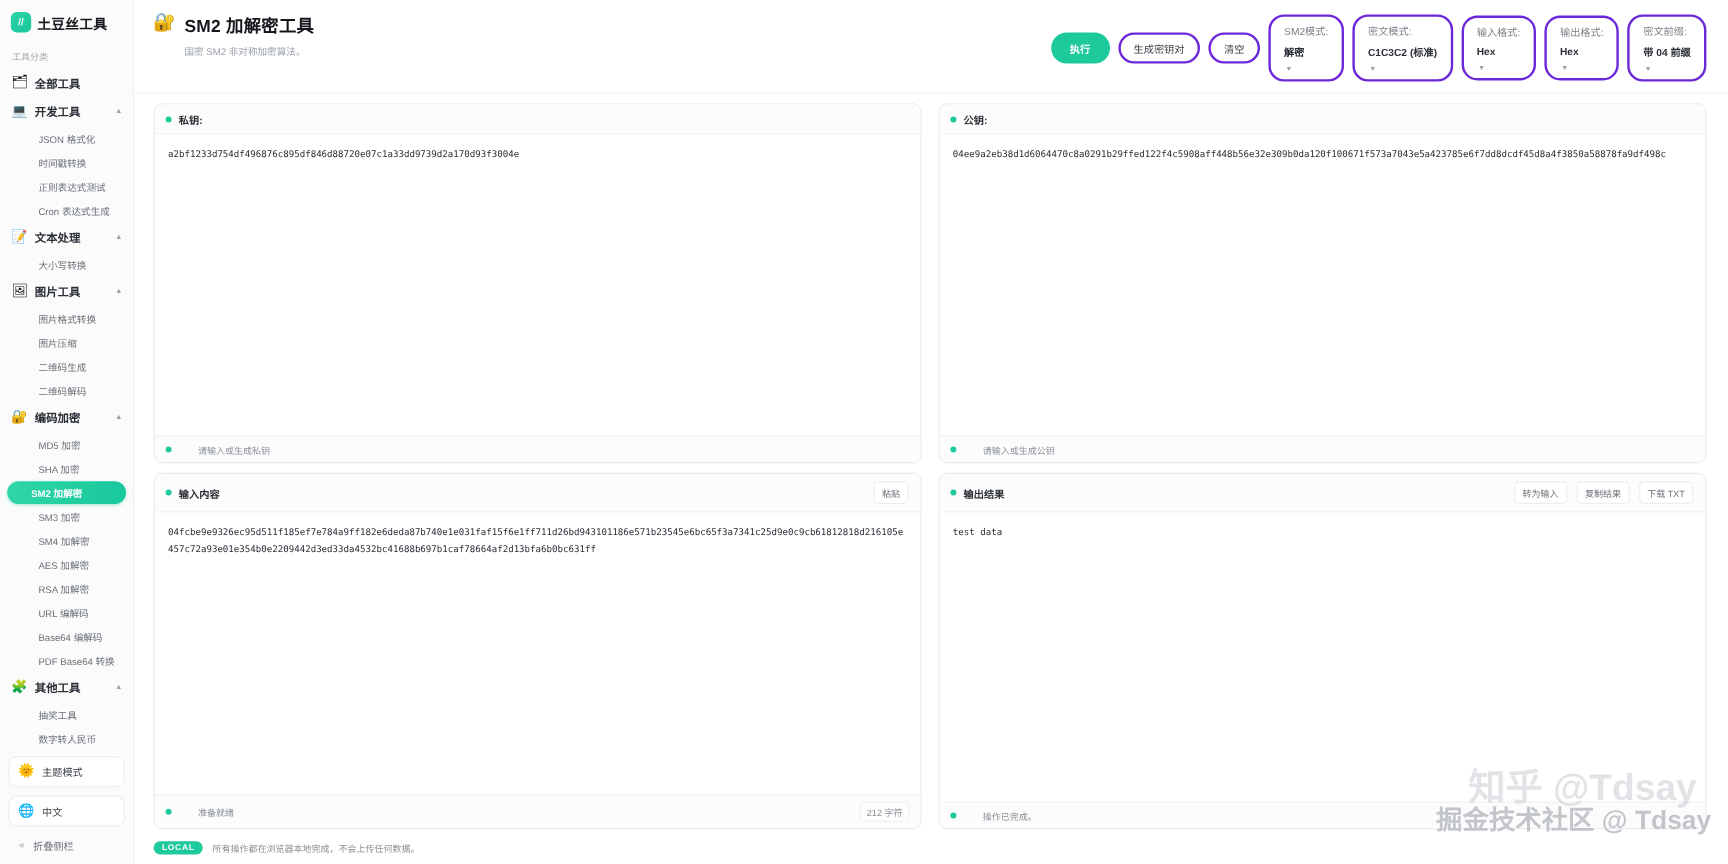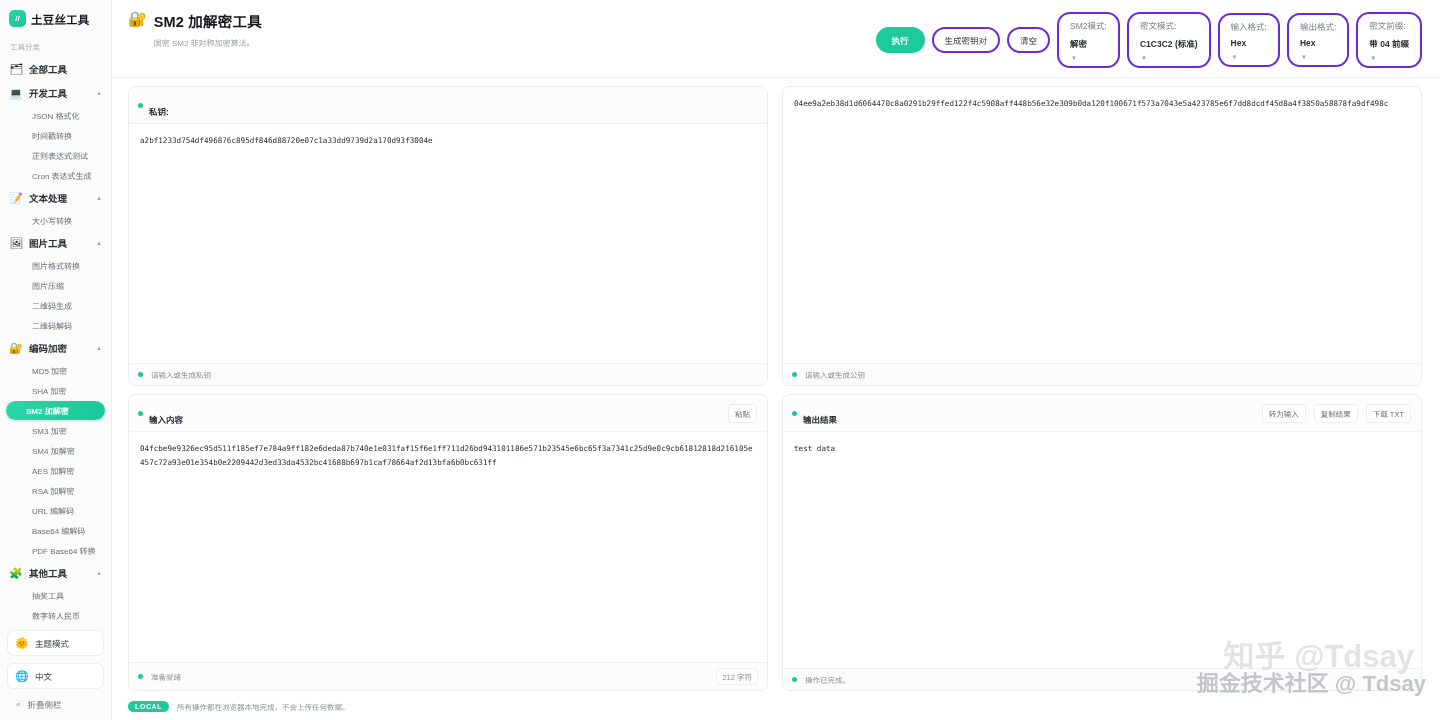--- a/index.html
+++ b/index.html
@@ -113,40 +113,40 @@
     overflow: hidden;
   }
   .card-head {
     display: flex; align-items: center; justify-content: space-between;
     padding: 6px 10px 6px 9px;
     border-bottom: 1px solid #f1f2f4;
     background: #fcfcfd;
   }
   .card-head-left { display: flex; align-items: center; gap: 6px; }
   .dot { width: 5px; height: 5px; border-radius: 50%; background: #1ec99c; flex: 0 0 5px; }
-  .card-title { font-size: 8.5px; color: #2b2f36; font-weight: bold; margin-top: 12px; }
+  .card-title { font-size: 8.5px; color: #2b2f36; font-weight: bold; }
   .head-actions { display: flex; align-items: center; gap: 8px; }
   .mini-btn {
     border: 1px solid #ebedf0; background: #fff; border-radius: 4px;
     font-size: 7.5px; color: #6b7178; padding: 3px 6px; cursor: pointer; font-family: inherit;
     white-space: nowrap;
   }
 
   .card-body { flex: 1 1 auto; overflow: hidden; padding: 10px 11px; min-height: 0; }
   .mono {
     font-family: "DejaVu Sans Mono", "Liberation Mono", monospace;
     font-size: 7.6px; line-height: 1.85; color: #2b2f36;
     word-break: break-all; white-space: pre-wrap;
   }
 
   .card-foot {
     display: flex; align-items: center; justify-content: space-between;
     padding: 5px 9px 5px 9px; border-top: 1px solid #f1f2f4; background: #fcfcfd;
   }
-  .foot-left { display: flex; align-items: center; gap: 8px; }
+  .foot-left { display: flex; align-items: center; gap: 22px; }
   .foot-text { font-size: 7.5px; color: #8b9198; }
   .counter { font-size: 7.5px; color: #8b9198; border: 1px solid #eef0f2; border-radius: 4px; padding: 2px 5px; }
 
   .statusbar { display: flex; align-items: center; gap: 8px; padding: 4px 18px 8px 16px; }
   .badge-local {
     background: #1ec99c; color: #fff; font-size: 7px; font-weight: bold;
     border-radius: 8px; padding: 2px 7px; letter-spacing: .6px;
   }
   .status-text { font-size: 7.5px; color: #8b9198; }
 
@@ -308,20 +308,26 @@
           </div>
           <div class="card-foot">
             <div class="foot-left">
               <span class="dot"></span>
               <span class="foot-text">请输入或生成私钥</span>
             </div>
           </div>
         </div>
 
         <div class="card">
+          <div class="card-head">
+            <div class="card-head-left">
+              <span class="dot"></span>
+              <span class="card-title">公钥:</span>
+            </div>
+          </div>
           <div class="card-body">
             <div class="mono">04ee9a2eb38d1d6064470c8a0291b29ffed122f4c5908aff448b56e32e309b0da120f100671f573a7043e5a423785e6f7dd8dcdf45d8a4f3850a58878fa9df498c</div>
           </div>
           <div class="card-foot">
             <div class="foot-left">
               <span class="dot"></span>
               <span class="foot-text">请输入或生成公钥</span>
             </div>
           </div>
         </div>

